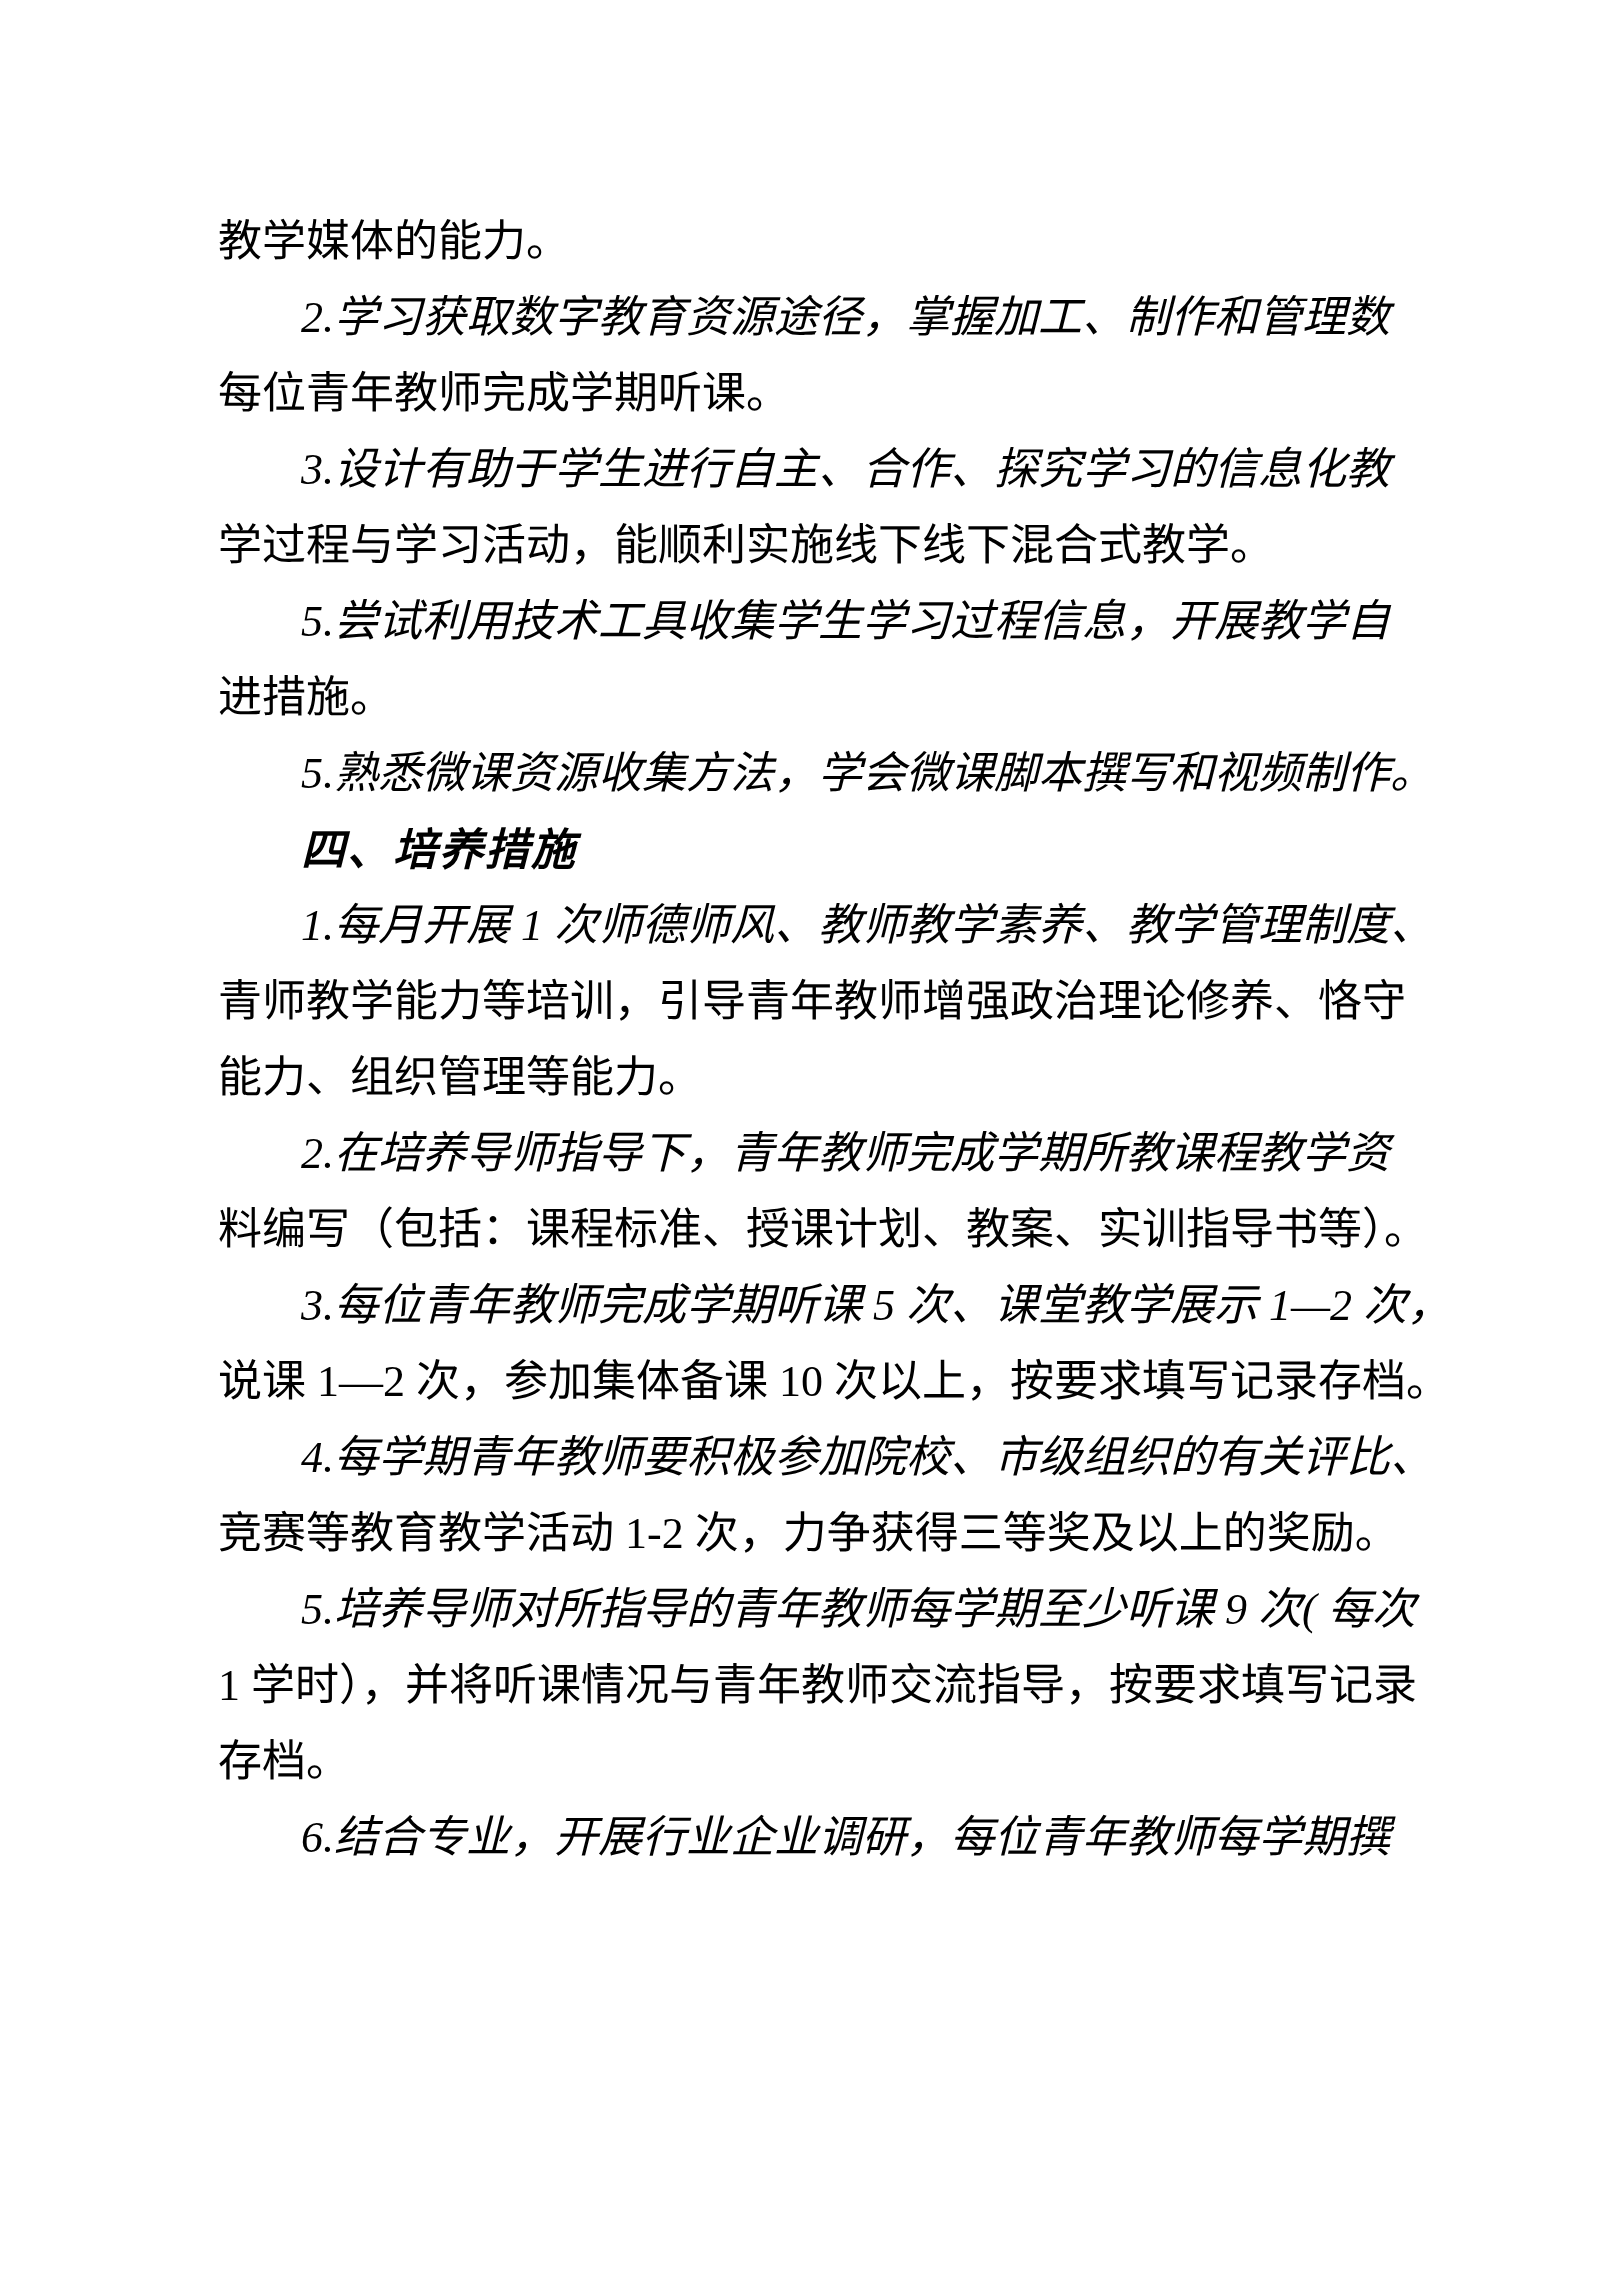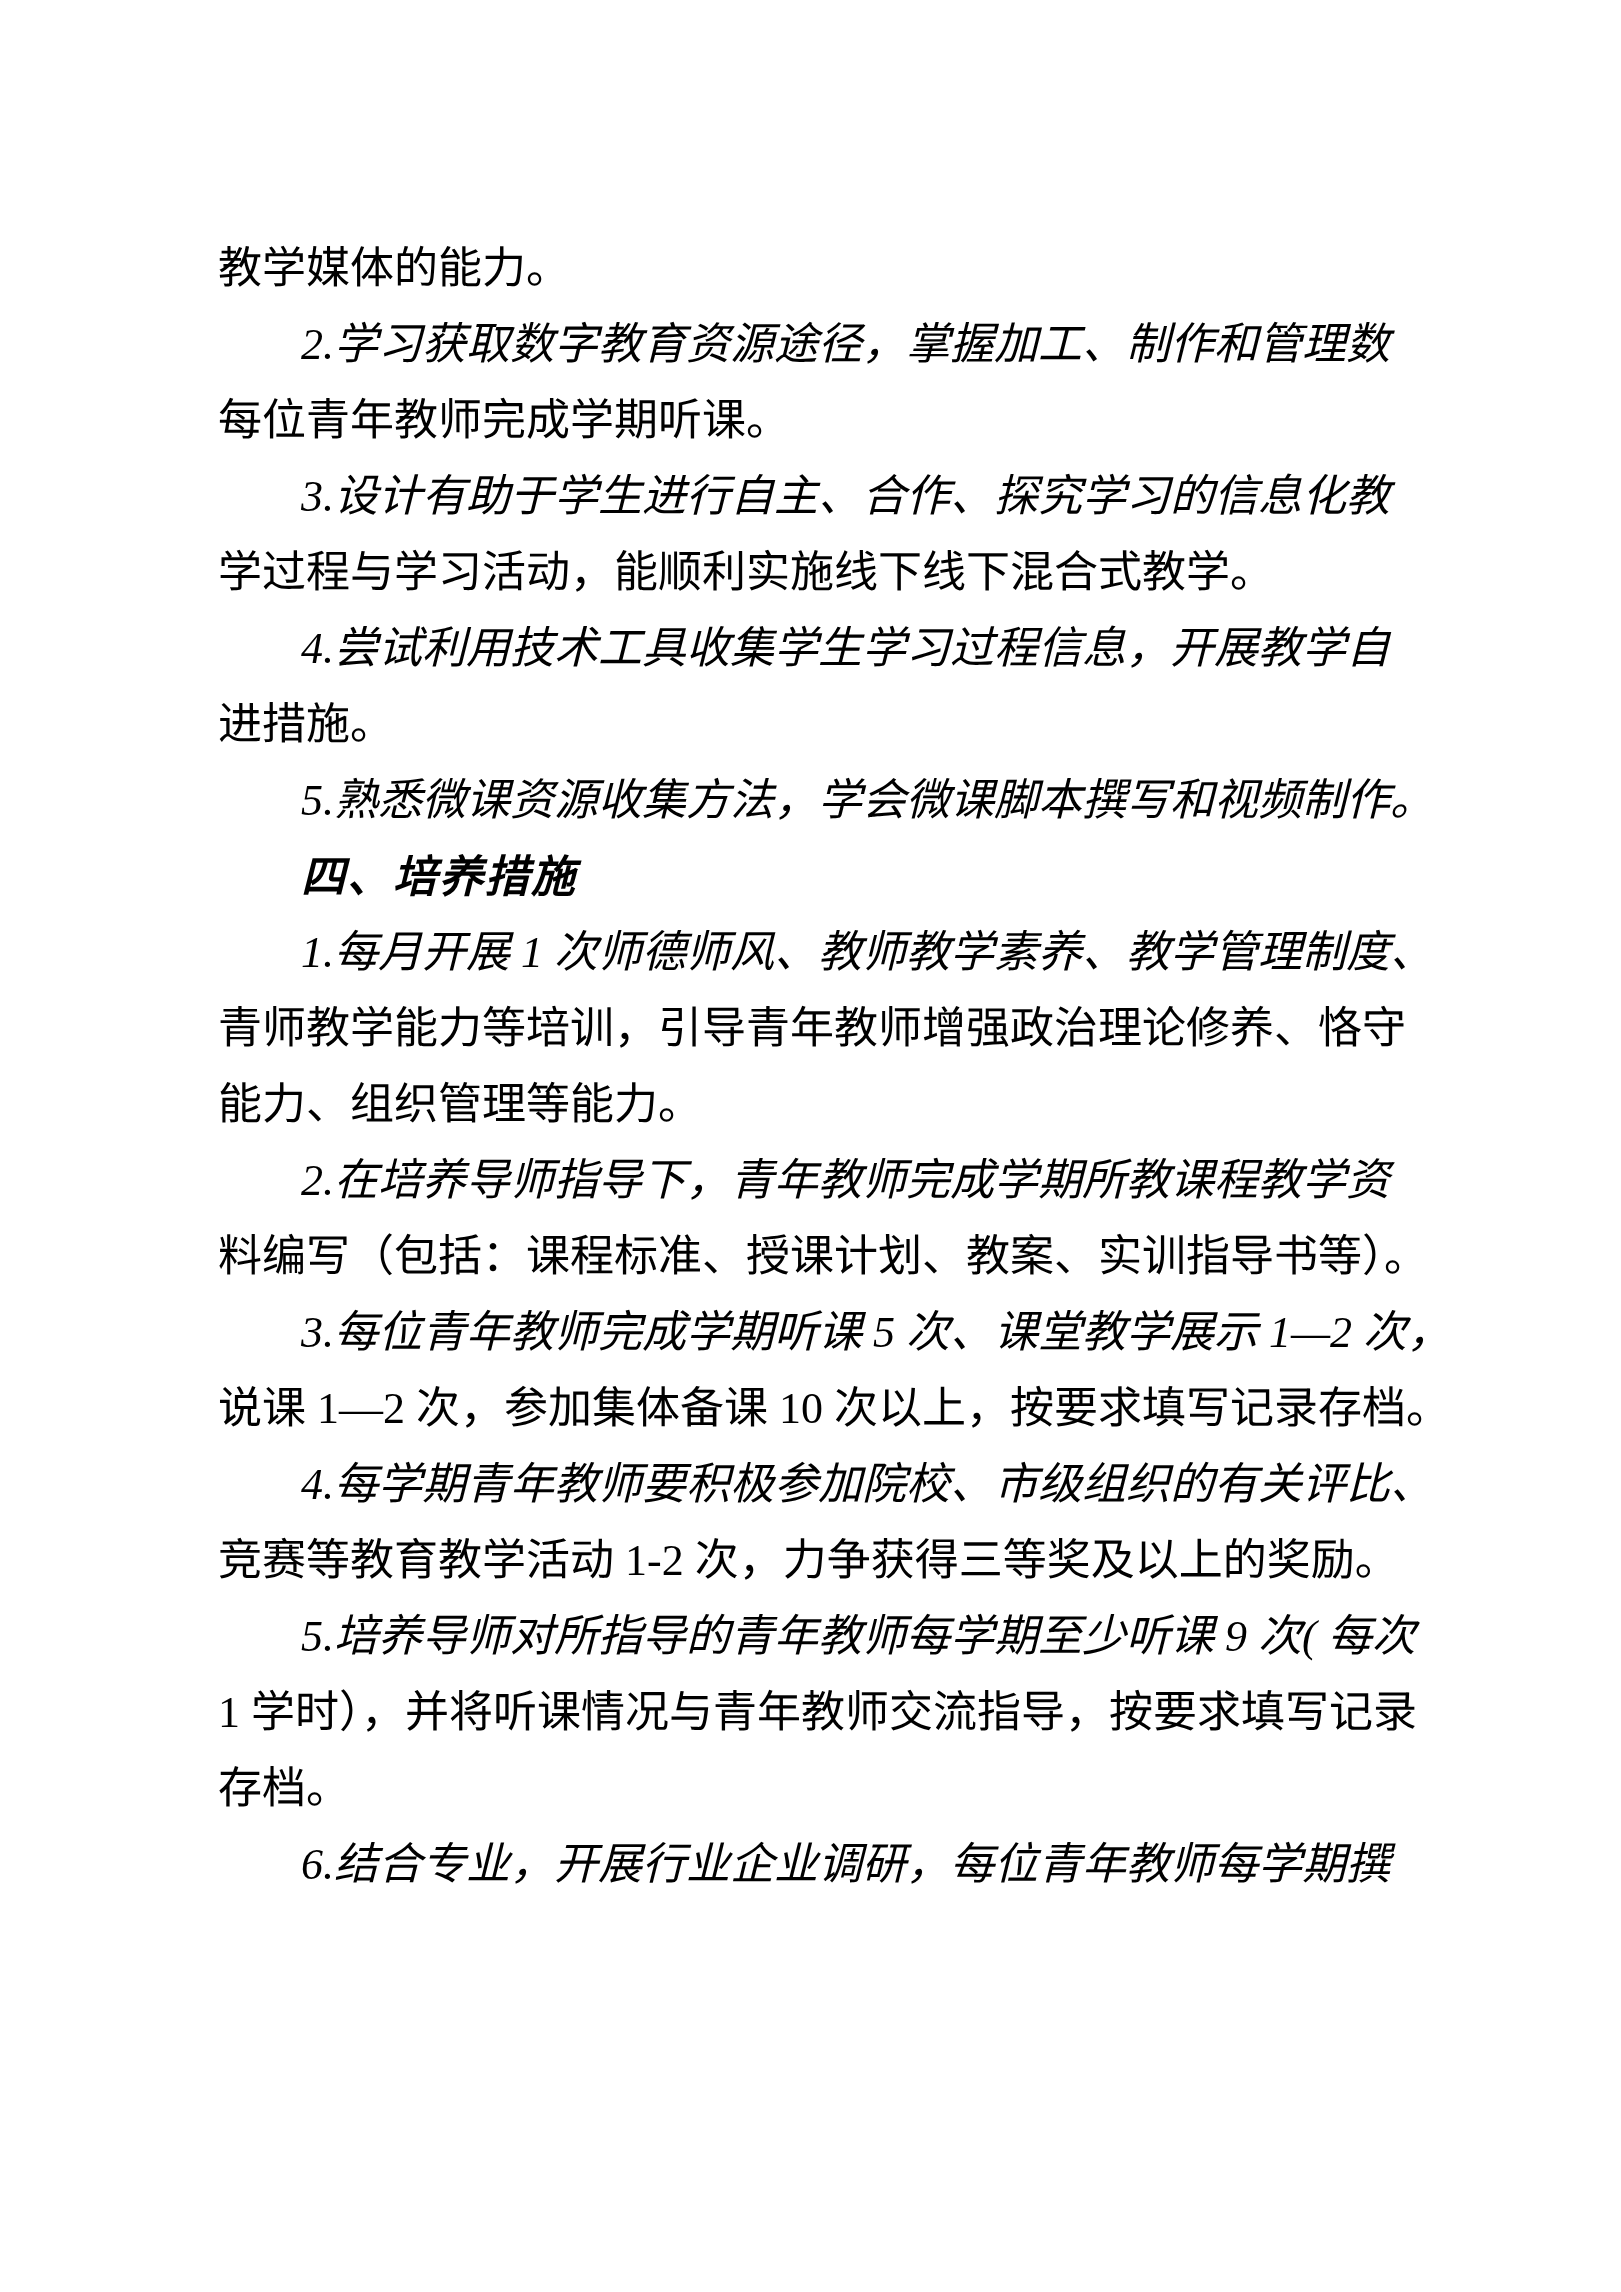--- a/index.html
+++ b/index.html
@@ -6,21 +6,20 @@
     margin: 0;
     padding: 0;
     background: #ffffff;
   }
   .page {
     position: relative;
     width: 1621px;
     height: 1859px;
     background: #ffffff;
     overflow: hidden;
-    margin-top: 27px;
   }
   .text-block {
     position: absolute;
     left: 218px;
     top: 204px;
     width: 1204px;
   }
   .line {
     font-family: "Liberation Serif", "DejaVu Serif", serif;
     font-size: 44px;
@@ -43,21 +42,21 @@
 </head>
 <body>
 
 <div class="page">
   <div class="text-block">
     <div class="line">教学媒体的能力。</div>
     <div class="line ind">2.学习获取数字教育资源途径，掌握加工、制作和管理数</div>
     <div class="line">每位青年教师完成学期听课。</div>
     <div class="line ind">3.设计有助于学生进行自主、合作、探究学习的信息化教</div>
     <div class="line">学过程与学习活动，能顺利实施线下线下混合式教学。</div>
-    <div class="line ind">4.尝试利用技术工具收集学生学习过程信息，开展教学自</div>
+    <div class="line ind">5.尝试利用技术工具收集学生学习过程信息，开展教学自</div>
     <div class="line">进措施。</div>
     <div class="line ind">5.熟悉微课资源收集方法，学会微课脚本撰写和视频制作。</div>
     <div class="line ind heading">四、培养措施</div>
     <div class="line ind">1.每月开展 1 次师德师风、教师教学素养、教学管理制度、</div>
     <div class="line">青师教学能力等培训，引导青年教师增强政治理论修养、恪守</div>
     <div class="line">能力、组织管理等能力。</div>
     <div class="line ind">2.在培养导师指导下，青年教师完成学期所教课程教学资</div>
     <div class="line">料编写（包括：课程标准、授课计划、教案、实训指导书等）。</div>
     <div class="line ind">3.每位青年教师完成学期听课 5 次、课堂教学展示 1—2 次，</div>
     <div class="line">说课 1—2 次，参加集体备课 10 次以上，按要求填写记录存档。</div>

